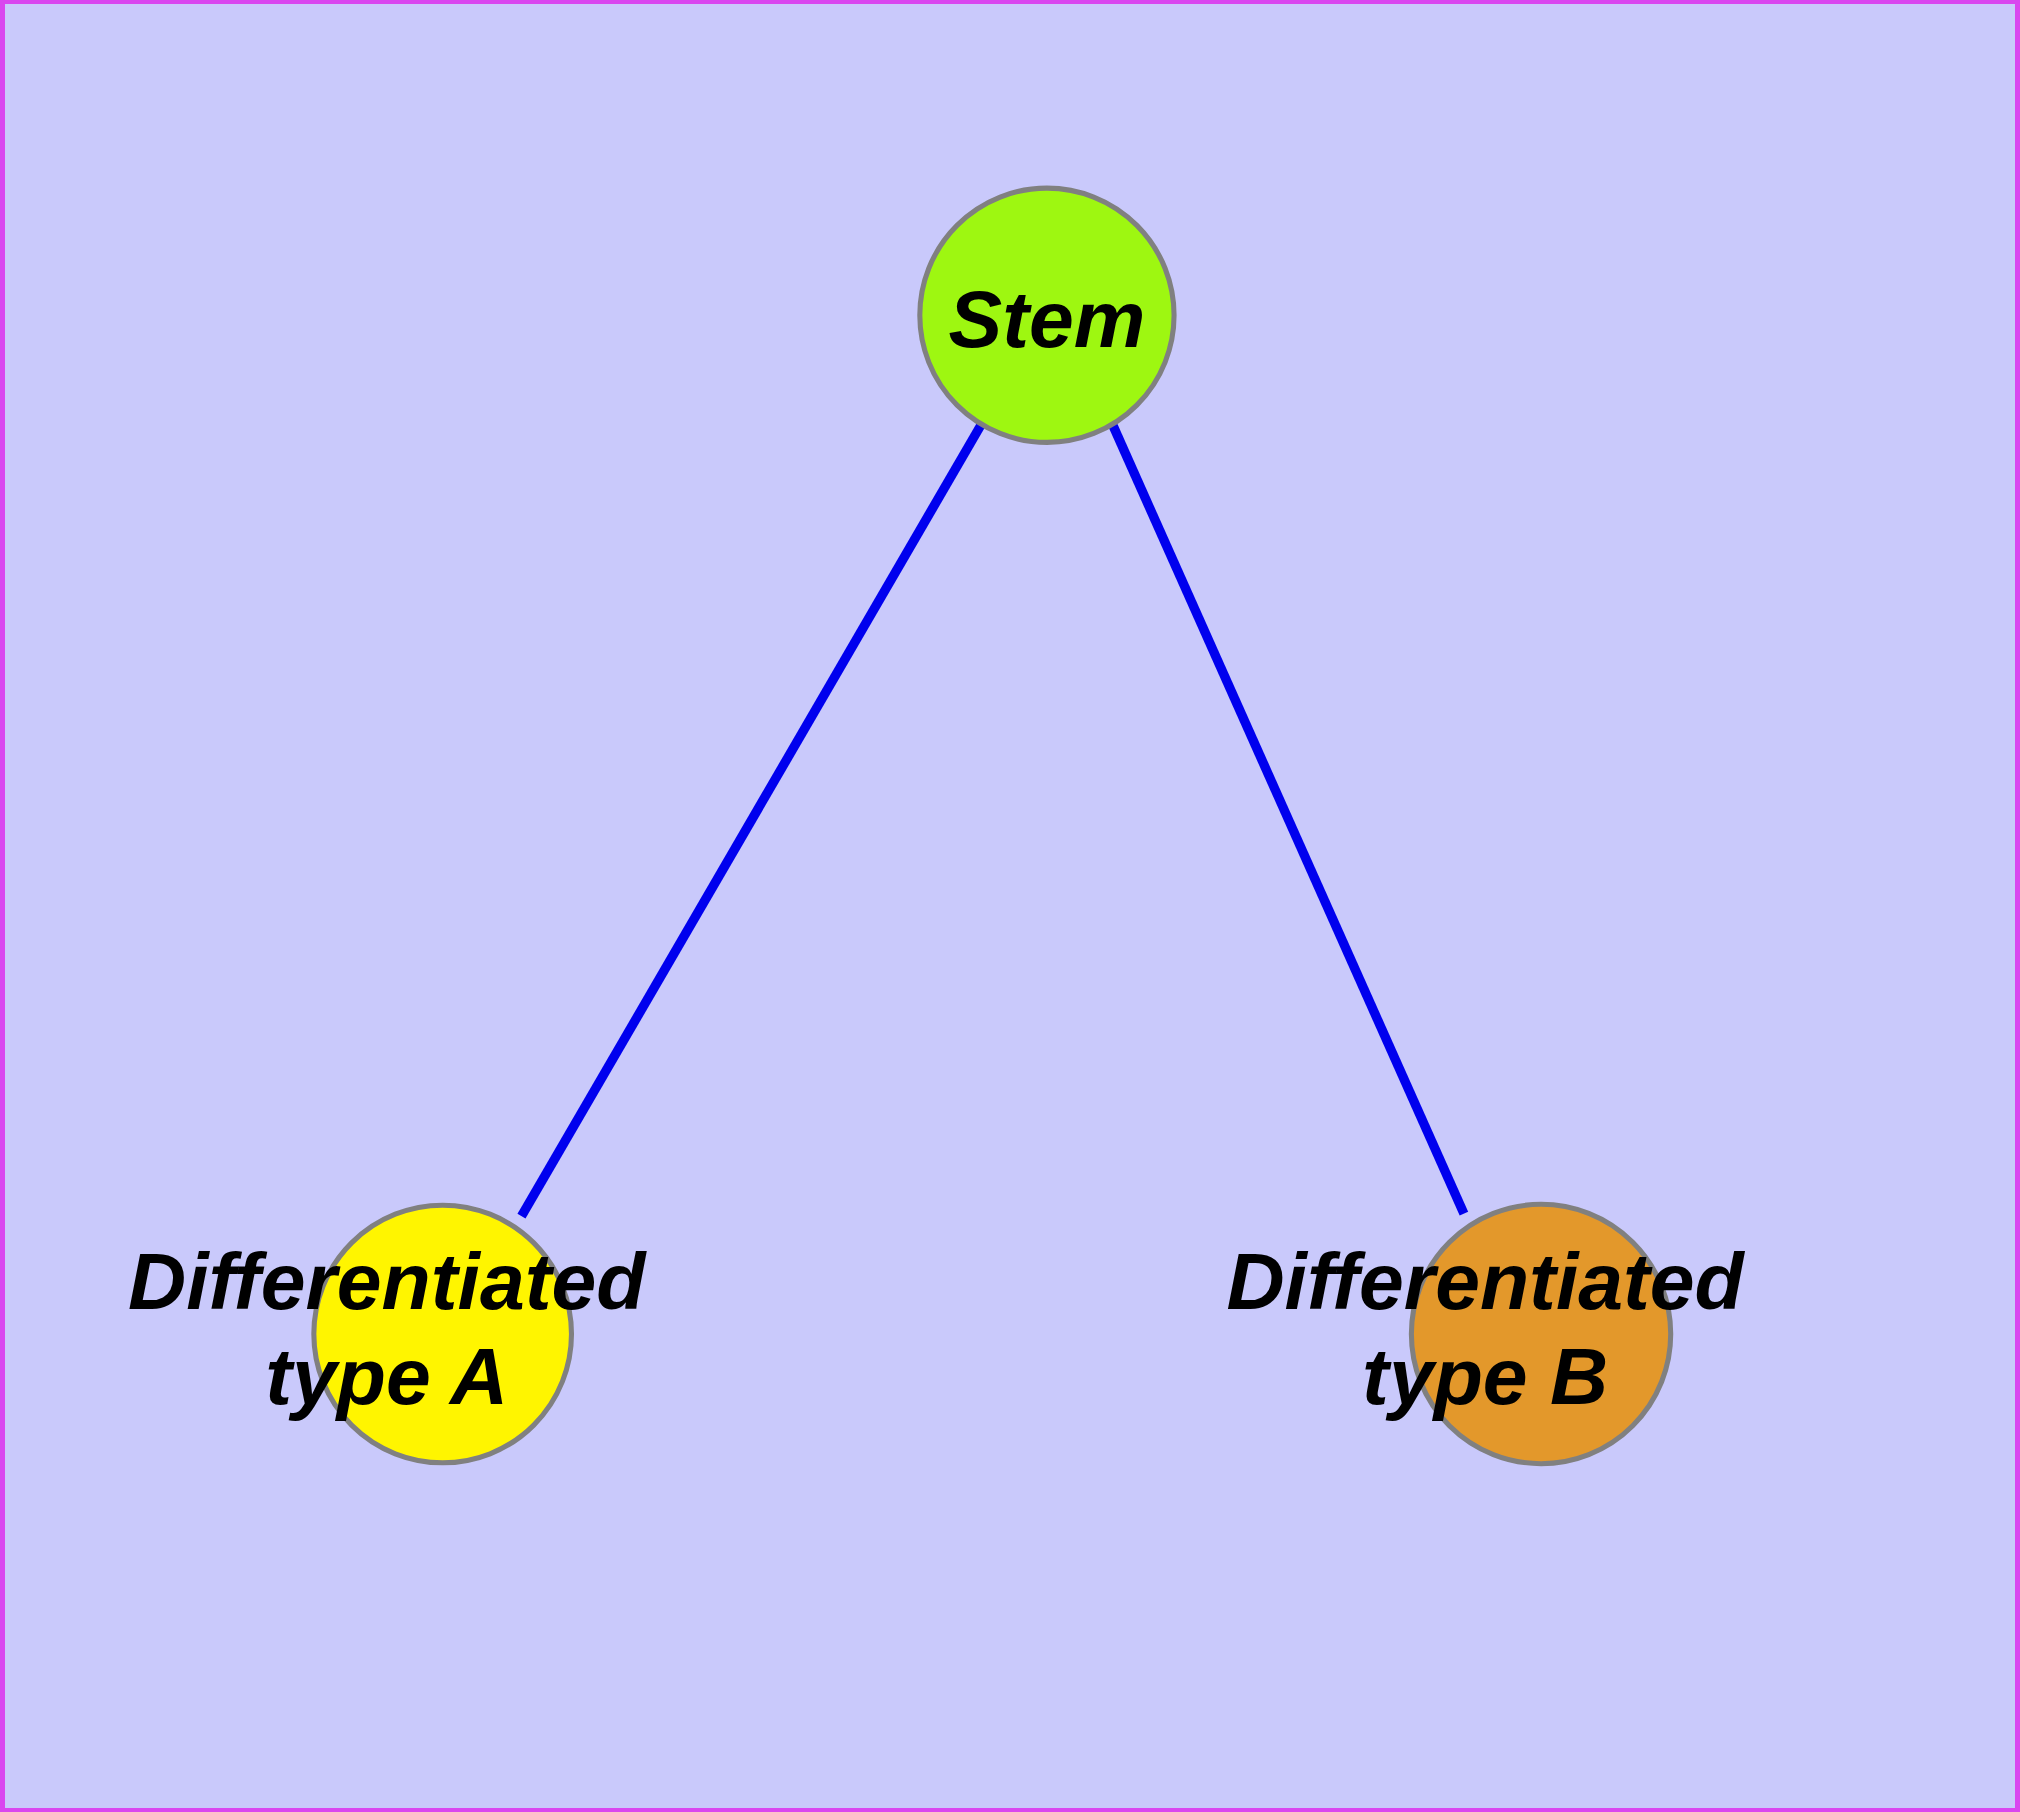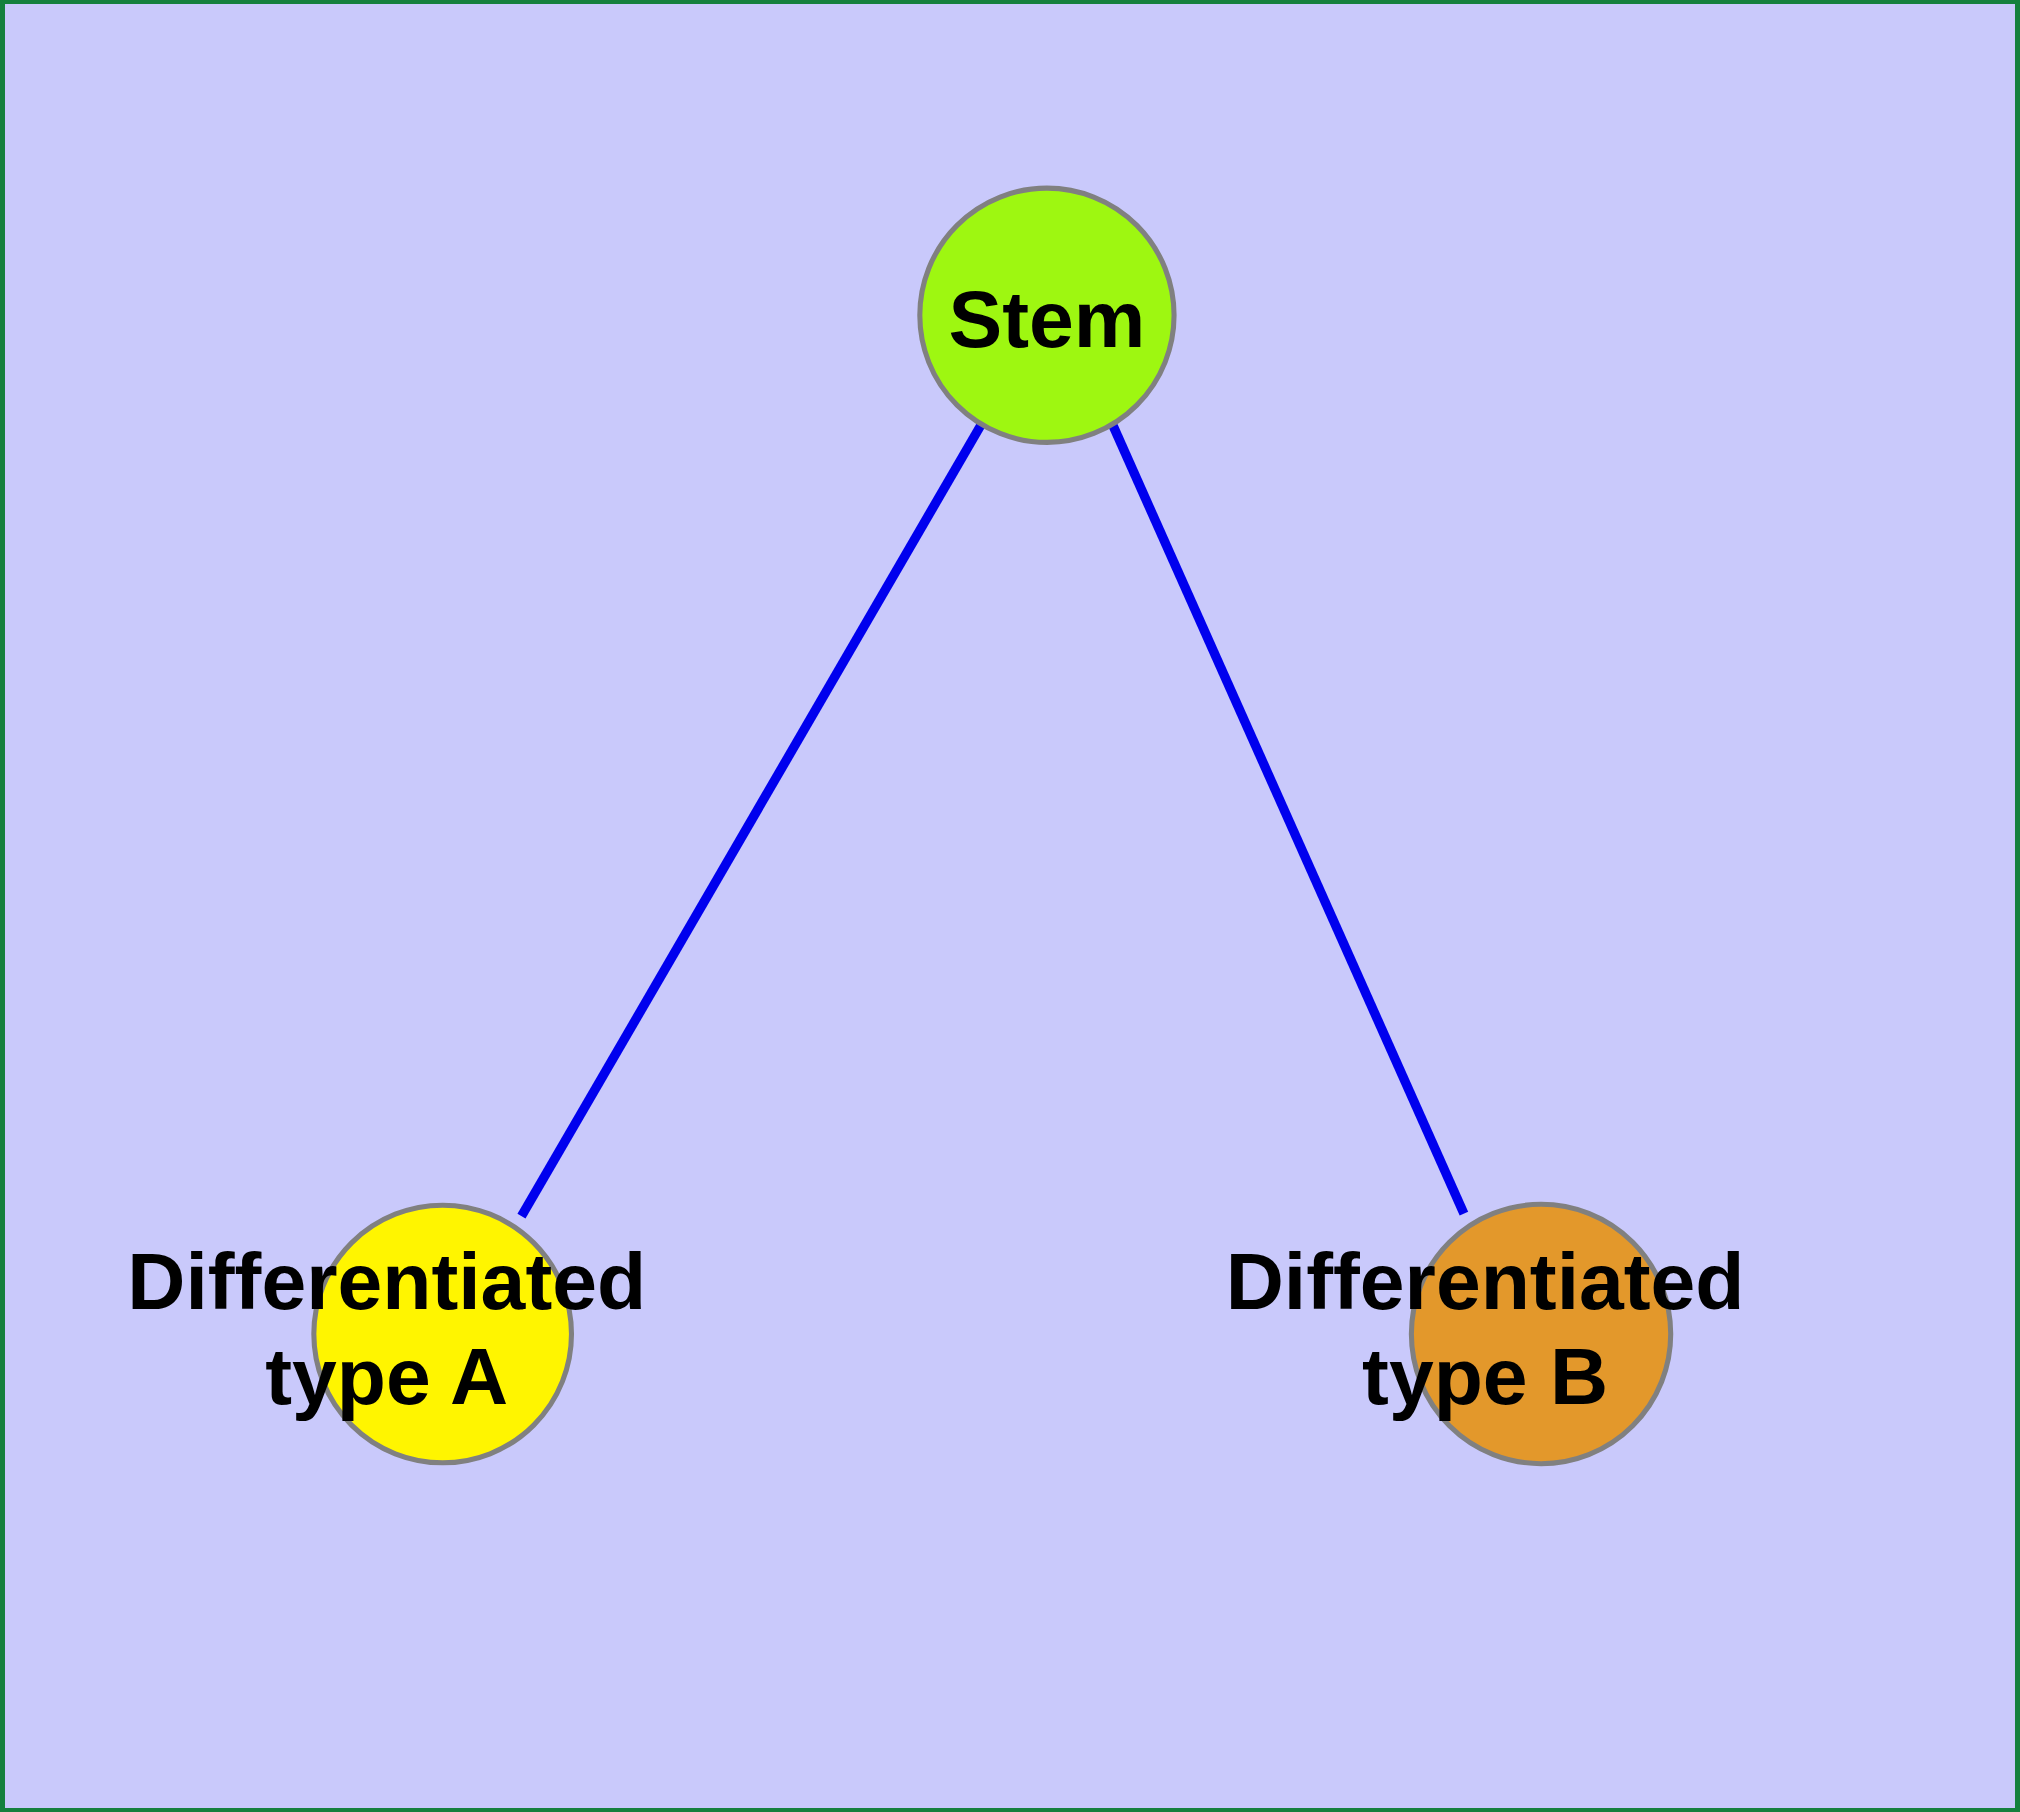--- a/index.html
+++ b/index.html
@@ -4,23 +4,24 @@
 <style>
   html, body {
     margin: 0;
     padding: 0;
     background: #ffffff;
   }
   #canvas {
     position: relative;
     width: 2021px;
     height: 1812px;
-    background: #15803d;
+    background: #d946ef;
     overflow: hidden;
     font-family: "Liberation Sans", sans-serif;
+    font-style: italic;
   }
   #plot-background {
     position: absolute;
     left: 5.1px;
     top: 4.2px;
     width: 2010px;
     height: 1804px;
     background: #c9c9fb;
   }
   #graph-svg {

